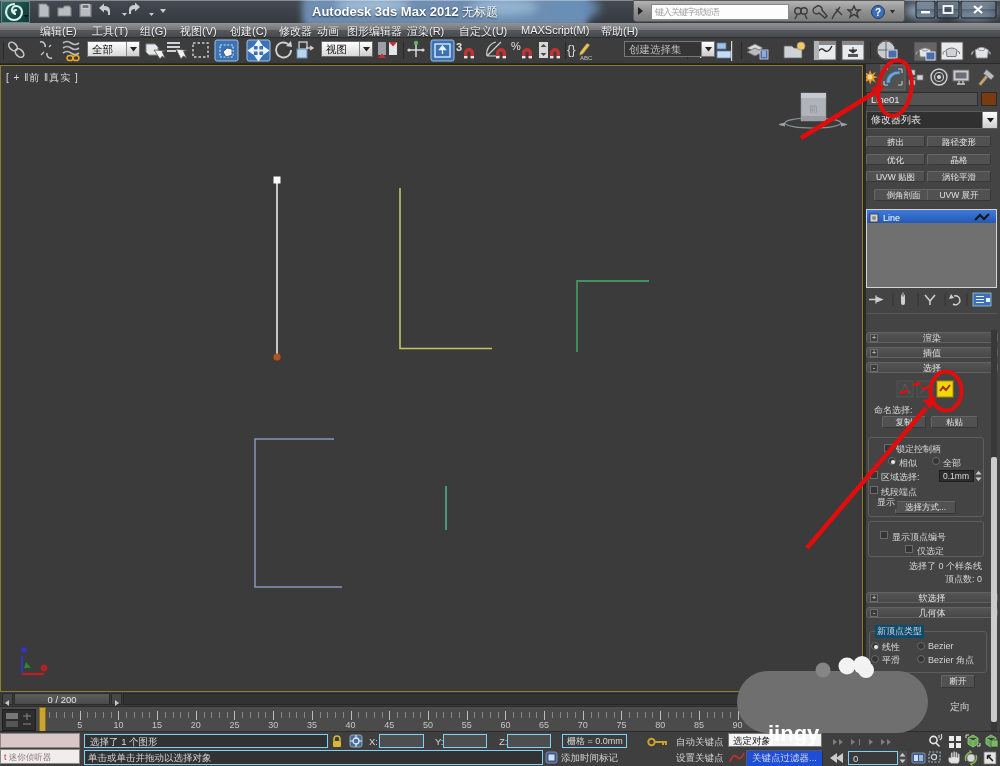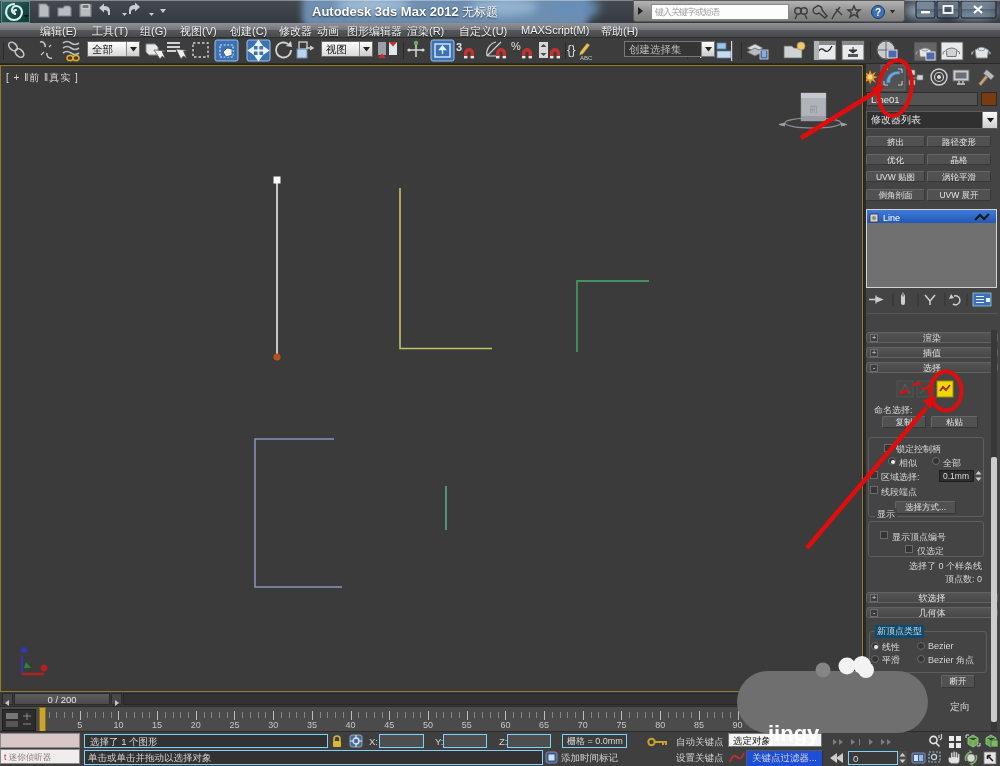--- a/index.html
+++ b/index.html
@@ -364,21 +364,21 @@
     <div class="abs" style="left:116px;top:48px;width:15px;height:16px;background:linear-gradient(#fcfcfc,#cfcfcf);border-left:1px solid #888;"><svg width="15" height="16">
           <path d="M4 6 l7 0 -3.5 4.5 z" fill="#1a1a1a"></path>
         </svg></div>
 
     <div class="pbtn" style="left:0px;top:72px;width:59px;height:11px;line-height:10px;">挤出</div>
     <div class="pbtn" style="left:61px;top:72px;width:64px;height:11px;line-height:10px;">路径变形</div>
     <div class="pbtn" style="left:0px;top:89.5px;width:59px;height:11px;line-height:10px;">优化</div>
     <div class="pbtn" style="left:61px;top:89.5px;width:64px;height:11px;line-height:10px;">晶格</div>
     <div class="pbtn" style="left:0px;top:107px;width:59px;height:11px;line-height:10px;">UVW 贴图</div>
     <div class="pbtn" style="left:61px;top:107px;width:64px;height:11px;line-height:10px;">涡轮平滑</div>
-    <div class="pbtn" style="left:0px;top:125px;width:59px;height:11.5px;line-height:10px;">倒角剖面</div>
+    <div class="pbtn" style="left:8px;top:125px;width:59px;height:11.5px;line-height:10px;">倒角剖面</div>
     <div class="pbtn" style="left:61px;top:125px;width:64px;height:11.5px;line-height:10px;">UVW 展开</div>
 
     <div class="abs" style="left:0px;top:145px;width:131px;height:79px;background:#707070;border:1px solid #d4d4d4;">
       <div class="abs" style="left:0px;top:0px;width:129px;height:13px;background:linear-gradient(#3f7ada,#2459b4);">
         <svg width="129" height="13">
           <rect x="3" y="3" width="8" height="8" fill="#cfd3d8" stroke="#333" stroke-width="0.8"></rect>
           <circle cx="7" cy="7" r="2" fill="#888"></circle>
           <text x="16" y="10" font-size="9" fill="#fff" font-family="Liberation Sans">Line</text>
           <path d="M108 9 l5-5 4 4 5-5" stroke="#16181c" stroke-width="2.2" fill="none"></path>
         </svg>
@@ -432,21 +432,21 @@
     <div class="sfield" style="left:73px;top:406px;width:35px;height:12px;line-height:11px;padding-left:3px;">0.1mm</div>
     <svg width="9" height="12" style="position:absolute;left:108px;top:406px;">
         <rect width="9" height="12" fill="#4a4a4a"></rect>
         <path d="M4.5 1 l3 3.5 h-6 z M4.5 11 l3-3.5 h-6 z" fill="#ccc"></path>
       </svg>
     <div class="cb" style="left:4px;top:422px;"></div>
     <div class="plabel" style="left:15px;top:421.5px;">线段端点</div>
     <div class="pbtn" style="left:29px;top:437px;width:61px;height:12.5px;line-height:11px;">选择方式...</div>
 
     <div class="gbox" style="left:2px;top:457px;width:116px;height:36px;"></div>
-    <div class="plabel" style="left:9px;top:444px;background:#444;padding:0 2px;">显示</div>
+    <div class="plabel" style="left:9px;top:432px;background:#444;padding:0 2px;">显示</div>
     <div class="cb" style="left:14px;top:467px;"></div>
     <div class="plabel" style="left:26px;top:466.5px;text-align:center;">显示顶点编号</div>
     <div class="cb" style="left:39px;top:481px;"></div>
     <div class="plabel" style="left:51px;top:480.5px;">仅选定</div>
     <div class="plabel" style="left:0;top:496px;width:116px;text-align:right;">选择了 0 个样条线</div>
     <div class="plabel" style="left:0;top:509px;width:116px;text-align:right;">顶点数: 0</div>
     <div class="rollout" style="top:528px;"><span class="pm">+</span>软选择</div>
     <div class="rollout" style="top:543px;"><span class="pm">-</span>几何体</div>
 
     <div class="gbox" style="left:3px;top:567px;width:118px;height:42px;"></div>

